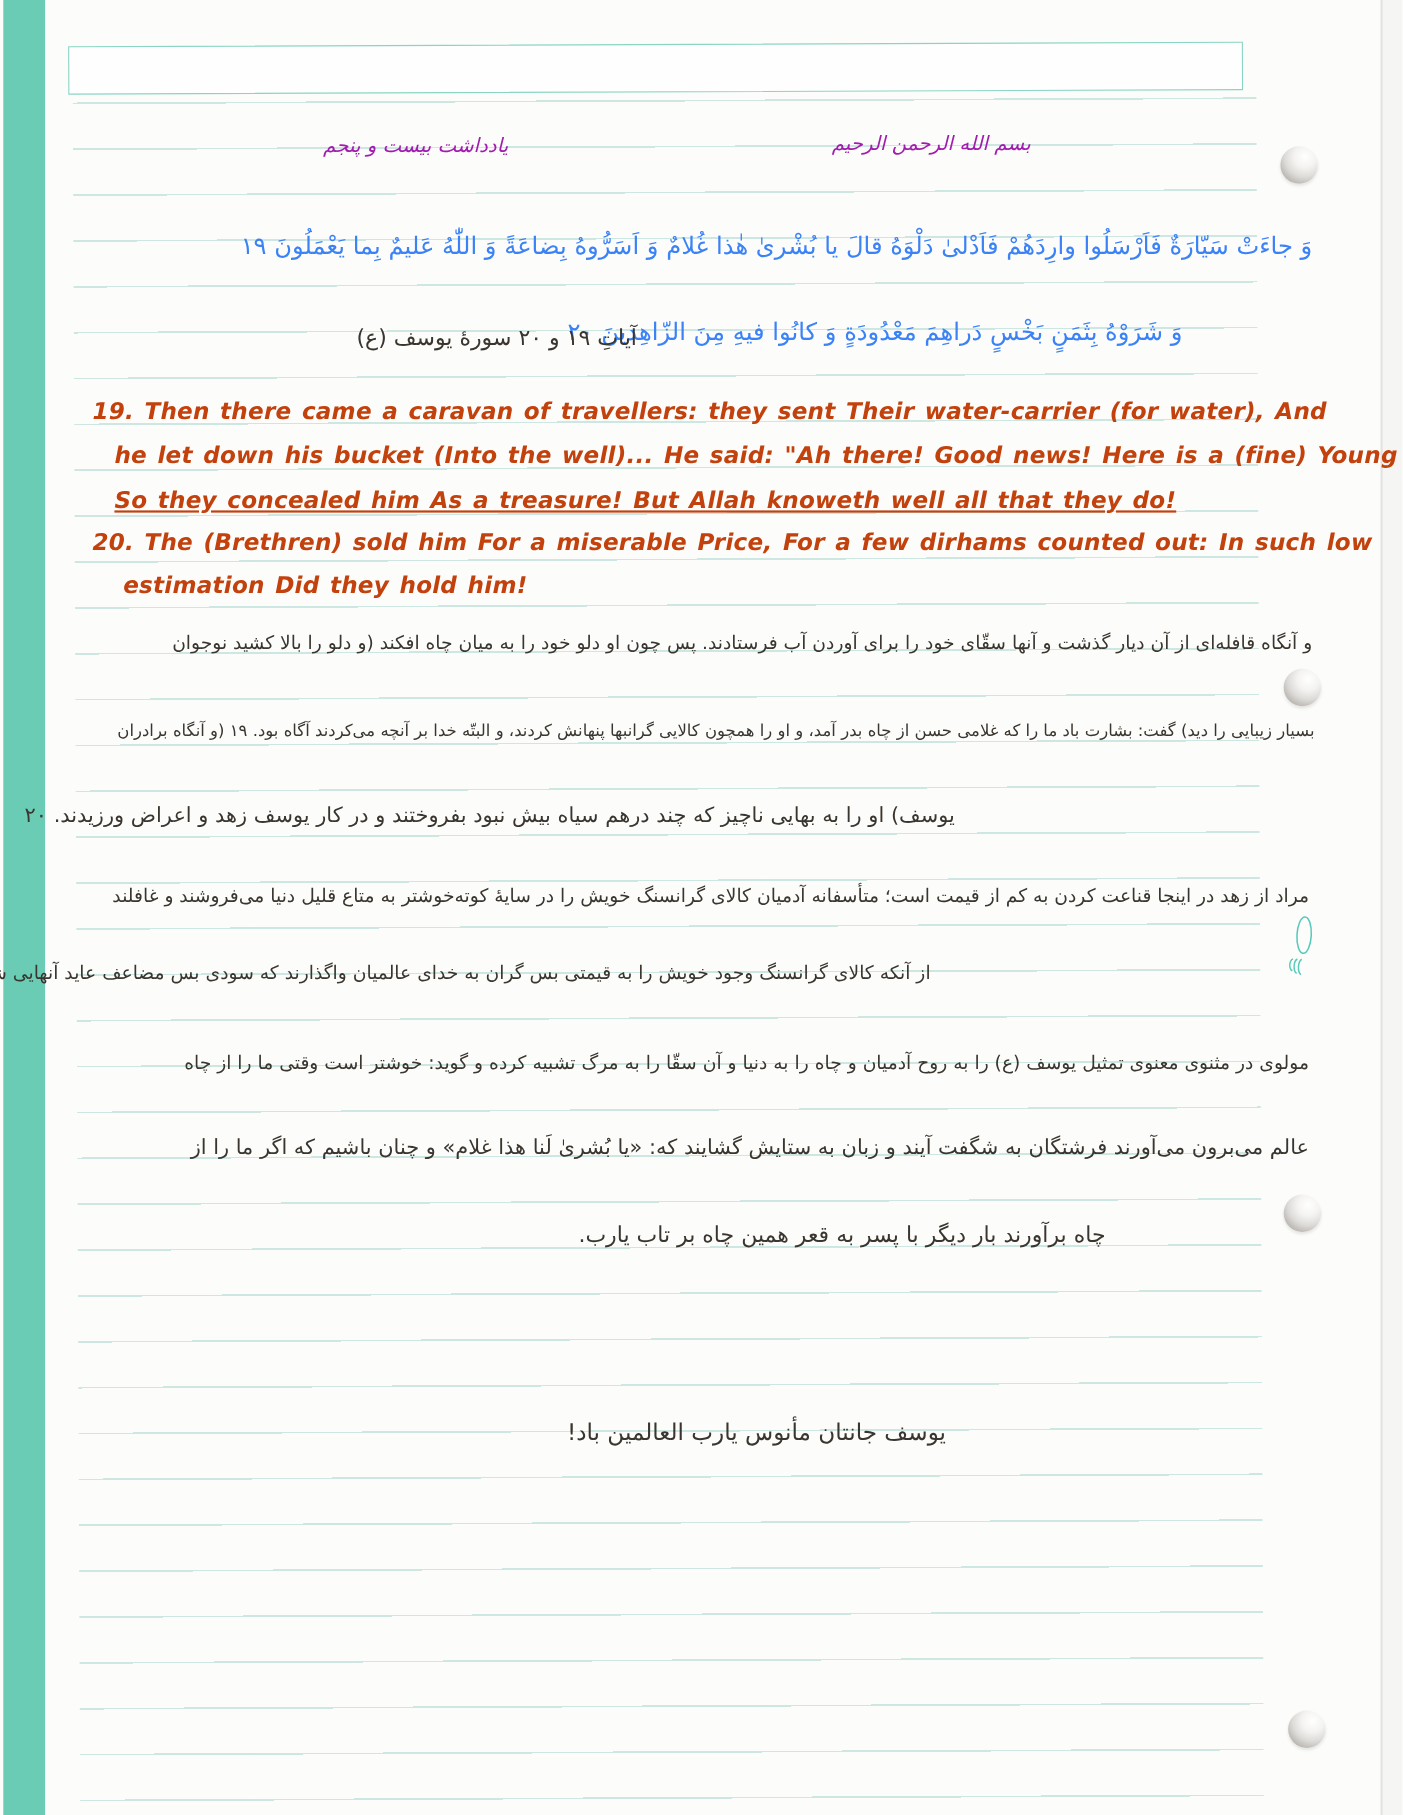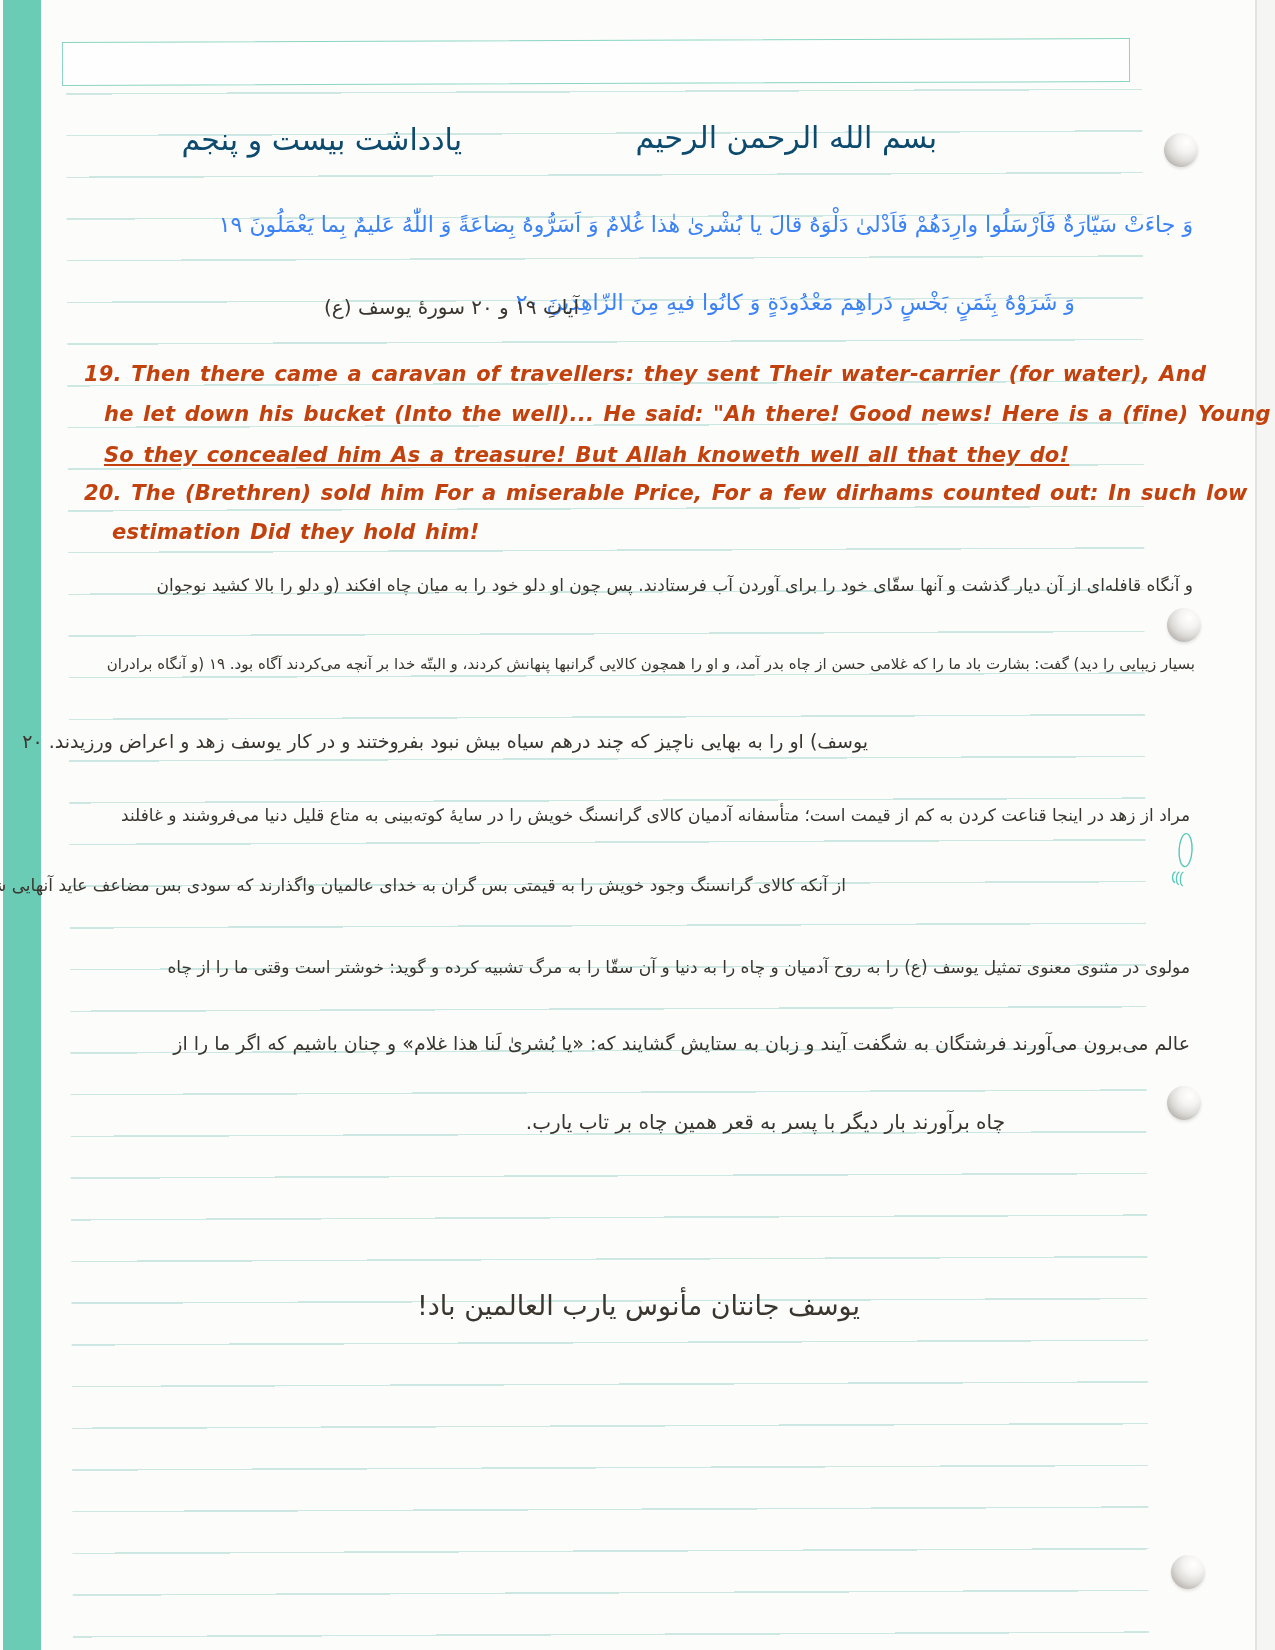--- a/index.html
+++ b/index.html
@@ -43,21 +43,21 @@
   .stamp{
     position:absolute;left:1170px;top:830px;width:26px;height:62px;
     transform:rotate(3deg);z-index:4;
   }
   .txt{position:absolute;z-index:4;color:#2f2b26;white-space:nowrap;}
   .fa{
     direction:rtl;text-align:right;
     font-family:"DejaVu Sans", sans-serif;
     color:#3a362f;
   }
-  .fa-head{font-size:30px;color:#0c4a6e;}
+  .fa-head{font-size:18px;color:#a21caf;font-style:italic;}
   .quran{font-size:22px;color:#3b82f6;letter-spacing:0.3px;}
   .en{
     font-family:"DejaVu Sans", sans-serif;
     font-style:italic;font-weight:600;
     font-size:21px;color:#c2410c;letter-spacing:0.2px;word-spacing:2px;
   }
 </style>
 </head>
 <body>
 
@@ -92,19 +92,19 @@
 <div class="txt en" style="left:84px;top:362px;">19. Then there came a caravan of travellers: they sent Their water-carrier (for water), And</div>
 <div class="txt en" style="left:104px;top:402px;">he let down his bucket (Into the well)... He said: "Ah there! Good news! Here is a (fine) Young man!"</div>
 <div class="txt en" style="left:104px;top:443px;text-decoration:underline;">So they concealed him As a treasure! But Allah knoweth well all that they do!</div>
 <div class="txt en" style="left:84px;top:481px;">20. The (Brethren) sold him For a miserable Price, For a few dirhams counted out: In such low</div>
 <div class="txt en" style="left:112px;top:520px;">estimation Did they hold him!</div>
 
 <div class="txt fa" style="right:82px;top:575px;font-size:17px;">و آنگاه قافله‌ای از آن دیار گذشت و آنها سقّای خود را برای آوردن آب فرستادند. پس چون او دلو خود را به میان چاه افکند (و دلو را بالا کشید نوجوان</div>
 <div class="txt fa" style="right:80px;top:655px;font-size:15px;">بسیار زیبایی را دید) گفت: بشارت باد ما را که غلامی حسن از چاه بدر آمد، و او را همچون کالایی گرانبها پنهانش کردند، و البتّه خدا بر آنچه می‌کردند آگاه بود. ۱۹ (و آنگاه برادران</div>
 <div class="txt fa" style="right:407px;top:730px;font-size:19px;">یوسف) او را به بهایی ناچیز که چند درهم سیاه بیش نبود بفروختند و در کار یوسف زهد و اعراض ورزیدند. ۲۰</div>
 
-<div class="txt fa" style="right:85px;top:805px;font-size:17px;">مراد از زهد در اینجا قناعت کردن به کم از قیمت است؛ متأسفانه آدمیان کالای گرانسنگ خویش را در سایهٔ کوته‌بینی به متاع قلیل دنیا می‌فروشند و غافلند</div>
+<div class="txt fa" style="right:85px;top:805px;font-size:17px;">مراد از زهد در اینجا قناعت کردن به کم از قیمت است؛ متأسفانه آدمیان کالای گرانسنگ خویش را در سایهٔ کوته‌خوشتر به متاع قلیل دنیا می‌فروشند و غافلند</div>
 <div class="txt fa" style="right:429px;top:875px;font-size:17px;">از آنکه کالای گرانسنگ وجود خویش را به قیمتی بس گران به خدای عالمیان واگذارند که سودی بس مضاعف عاید آنهایی شود.</div>
 <div class="txt fa" style="right:85px;top:957px;font-size:17px;text-align:right;">مولوی در مثنوی معنوی تمثیل یوسف (ع) را به روح آدمیان و چاه را به دنیا و آن سقّا را به مرگ تشبیه کرده و گوید: خوشتر است وقتی ما را از چاه</div>
 <div class="txt fa" style="right:85px;top:1032px;font-size:19px;">عالم می‌برون می‌آورند فرشتگان به شگفت آیند و زبان به ستایش گشایند که: «یا بُشریٰ لَنا هذا غلام» و چنان باشیم که اگر ما را از</div>
 <div class="txt fa" style="right:270px;top:1110px;font-size:20px;">چاه برآورند بار دیگر با پسر به قعر همین چاه بر تاب یارب.</div>
 
-<div class="txt fa" style="right:415px;top:1290px;font-size:27px;">یوسف جانتان مأنوس یارب العالمین باد!</div>
+<div class="txt fa" style="right:415px;top:1290px;font-size:21px;">یوسف جانتان مأنوس یارب العالمین باد!</div>
 
 </body></html>

